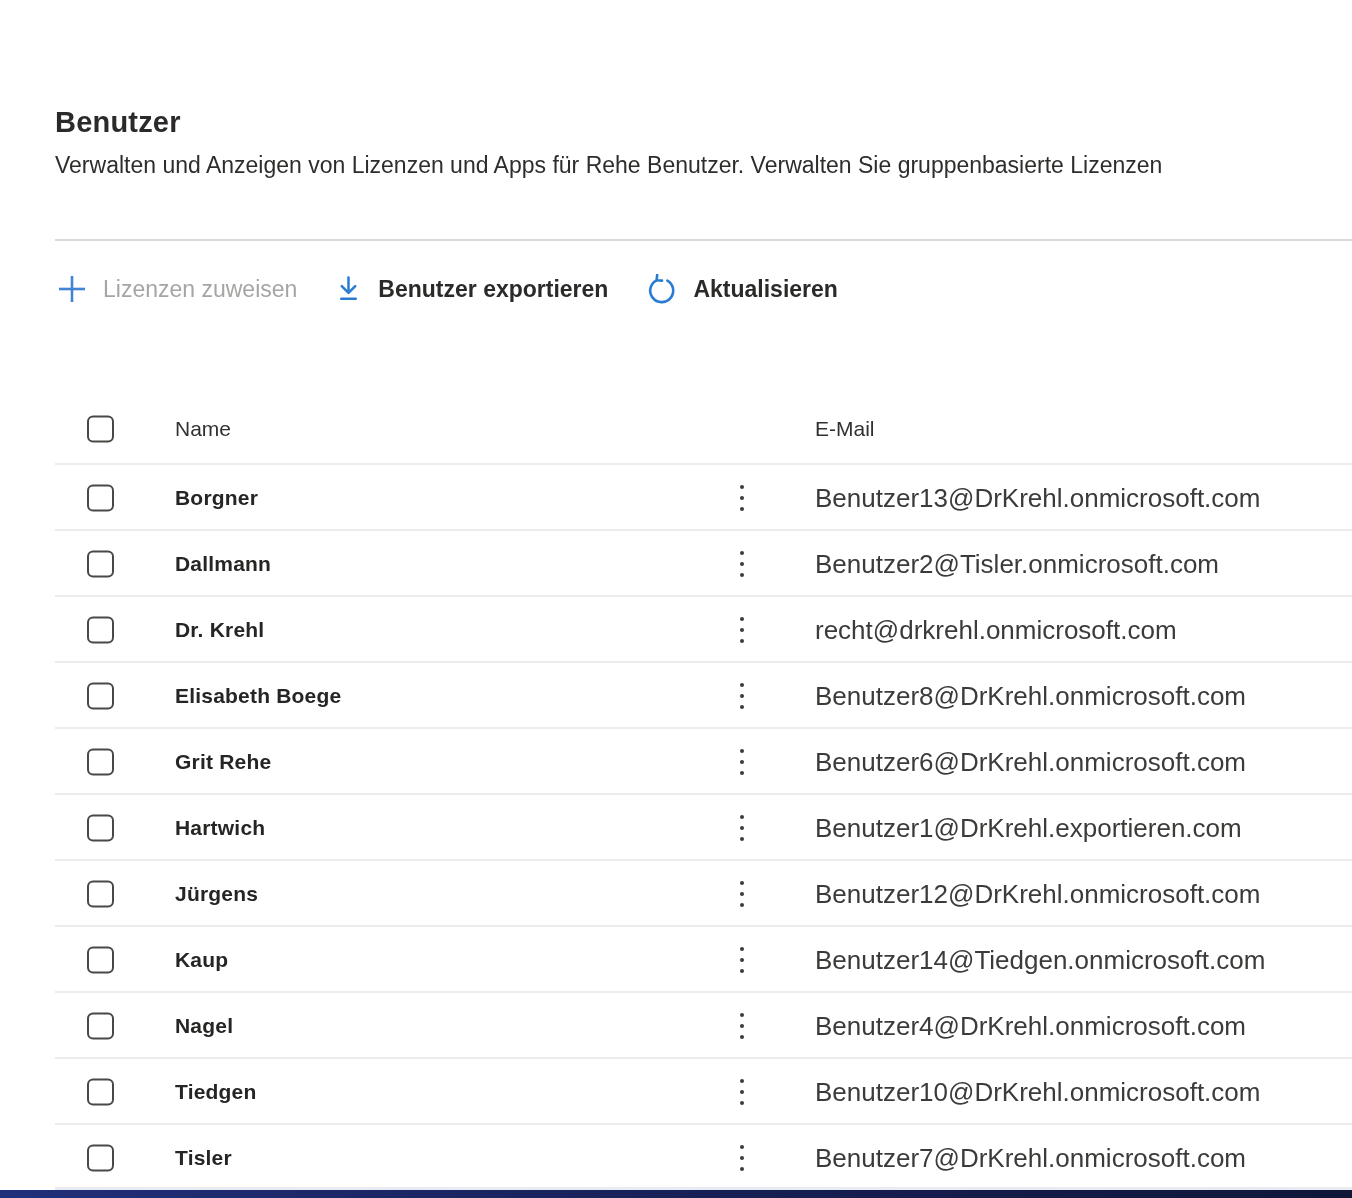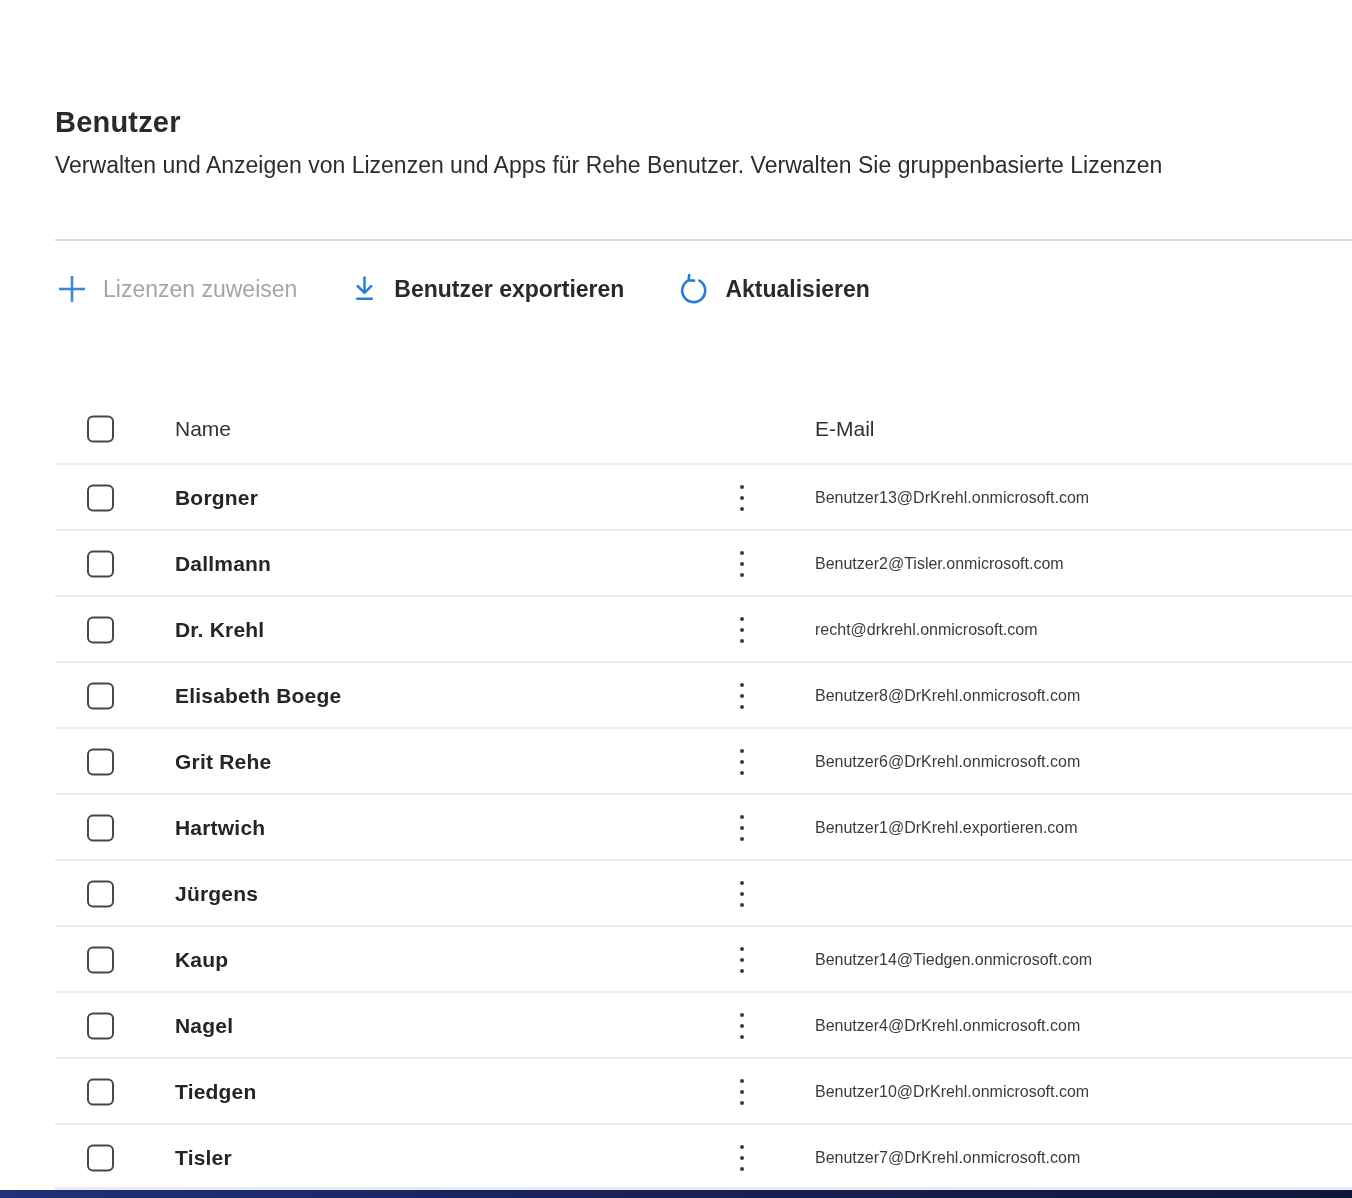--- a/index.html
+++ b/index.html
@@ -26,21 +26,21 @@
     position:absolute; left:55px; top:152px; right:0;
     font-size:23px; font-weight:400; color:#2e2d2b;
     white-space:nowrap; overflow:hidden;
   }
   .toolbar-divider {
     position:absolute; left:55px; right:0; top:239px; height:2px;
     background:var(--divider-strong);
   }
   .toolbar {
     position:absolute; left:55px; top:261px; height:56px;
-    display:flex; align-items:center; gap:50px;
+    display:flex; align-items:center; gap:34px;
   }
   .cmd-btn {
     display:flex; align-items:center; gap:16px;
     font-size:23px; font-weight:700; color:#2b2a29;
     background:none; border:none; cursor:pointer; padding:0 2px;
     font-family:inherit;
   }
   .cmd-btn .icon { display:flex; align-items:center; }
   .cmd-btn.disabled { cursor:default; }
   .cmd-btn.disabled .cmd-label { color:var(--disabled-text); font-weight:400; }
@@ -72,21 +72,21 @@
   }
   .kebab {
     position:absolute; left:731px; top:50%; transform:translateY(-50%);
     width:22px; height:34px; display:flex; flex-direction:column;
     justify-content:space-between; align-items:center; cursor:pointer;
     background:none; border:none; padding:4px 0;
   }
   .kebab .dot { width:4px; height:4px; border-radius:50%; background:#3d3c3a; }
   .cell-email {
     position:absolute; left:815px; top:50%; transform:translateY(-50%);
-    font-size:16px; font-weight:400; color:var(--text-body);
+    font-size:26px; font-weight:400; color:var(--text-body);
   }
 
   .bottom-bar {
     position:absolute; left:0; right:0; bottom:0; height:8px;
     background:linear-gradient(90deg,#22307a 0%, var(--navy) 45%, #0f1738 100%);
   }
   .bottom-bar-shade {
     position:absolute; left:55px; right:0; bottom:8px; height:3px;
     background:#e9ebf3;
   }
@@ -207,20 +207,21 @@
   </div>
 
   <div class="row">
     <div class="checkbox"></div>
     <div class="cell-name">Jürgens</div>
     <button class="kebab">
       <span class="dot"></span>
       <span class="dot"></span>
       <span class="dot"></span>
     </button>
+    <div class="cell-email">Benutzer12@DrKrehl.onmicrosoft.com</div>
   </div>
 
   <div class="row">
     <div class="checkbox"></div>
     <div class="cell-name">Kaup</div>
     <button class="kebab">
       <span class="dot"></span>
       <span class="dot"></span>
       <span class="dot"></span>
     </button>

